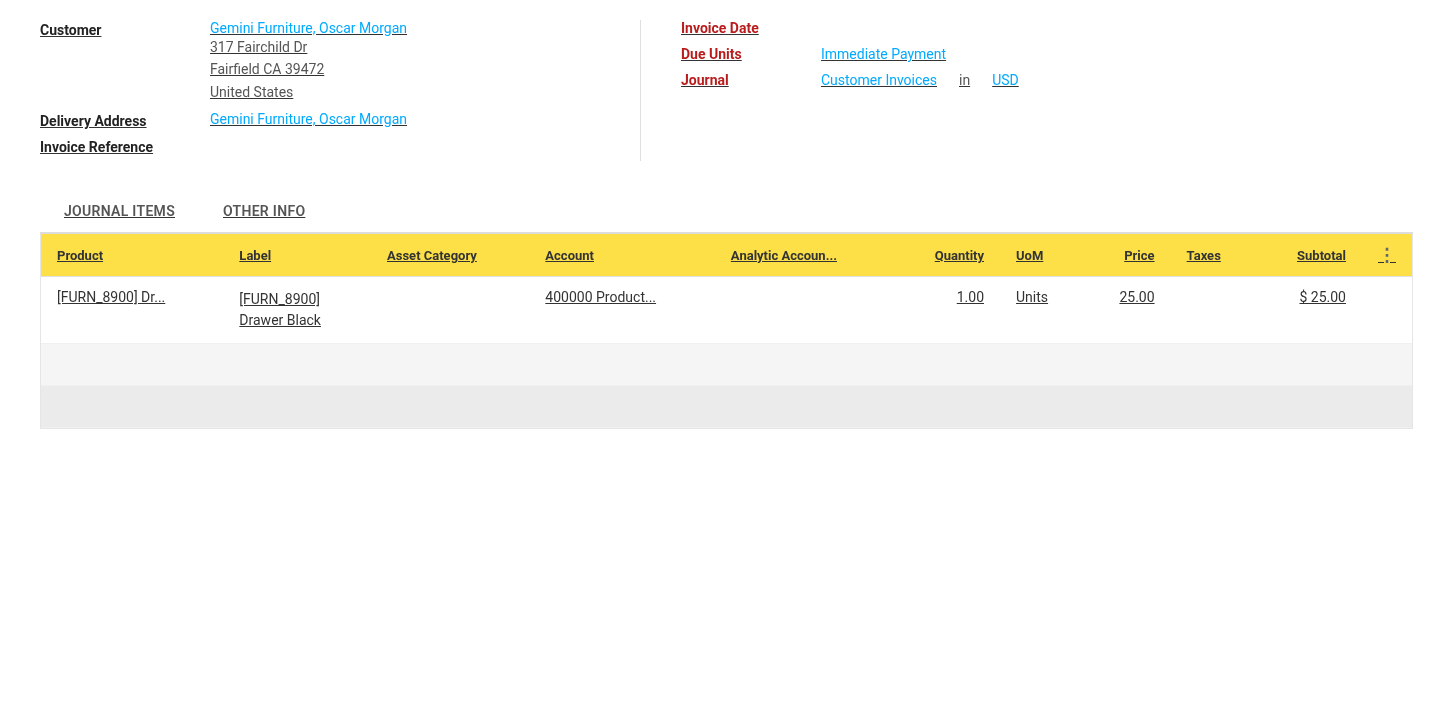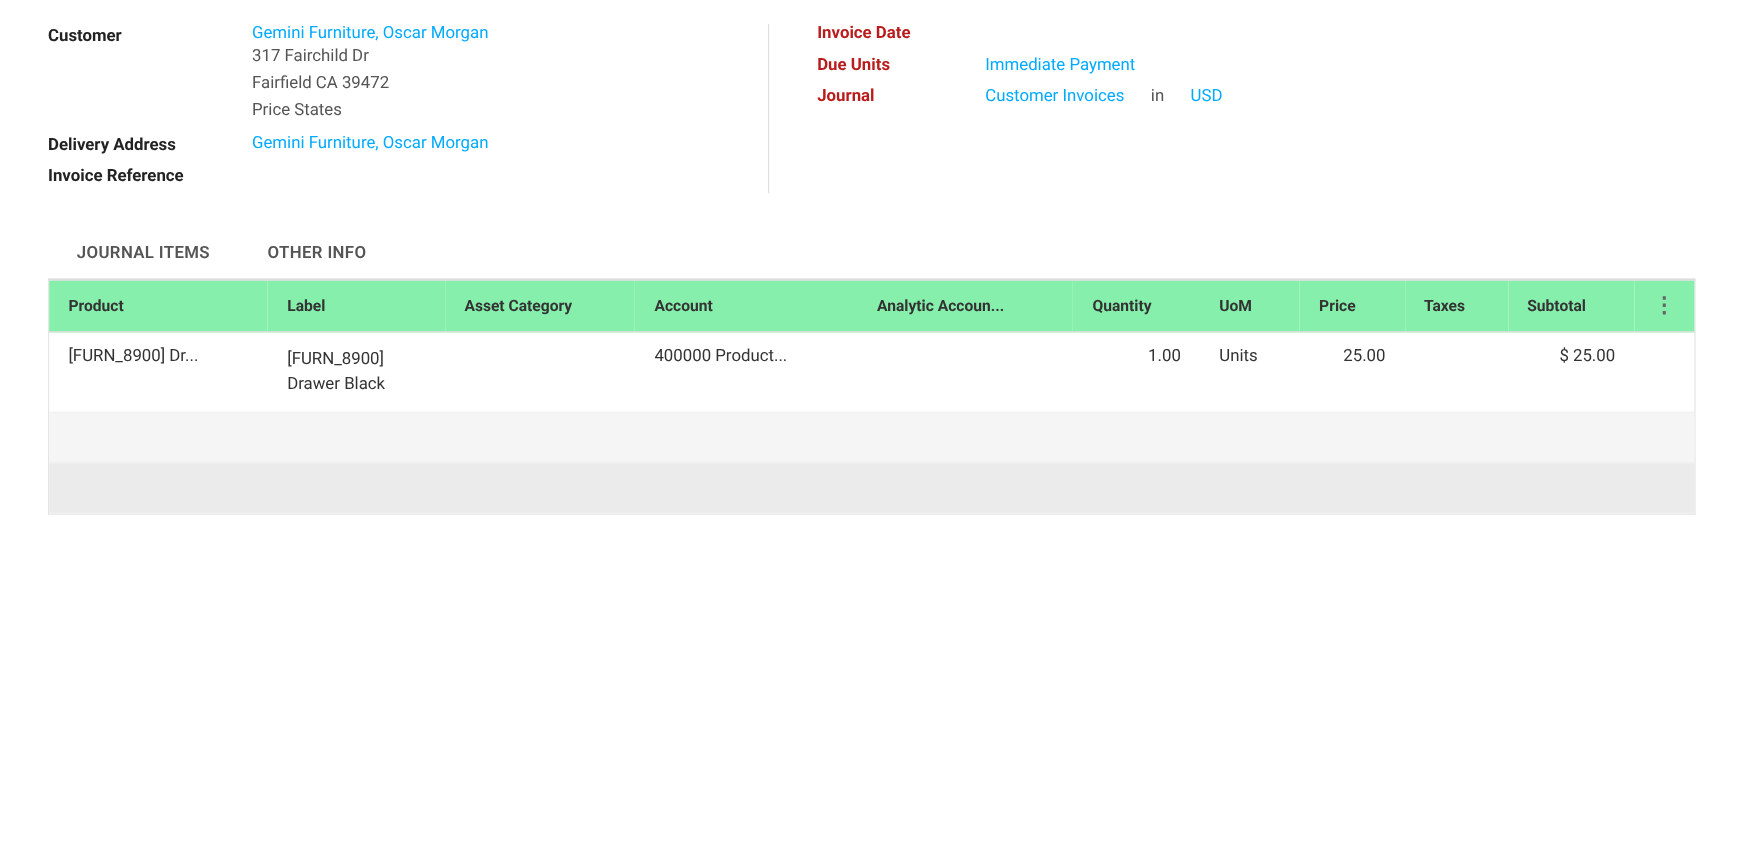--- a/index.html
+++ b/index.html
@@ -7,20 +7,21 @@
       font-family: -apple-system, BlinkMacSystemFont, 'Segoe UI', Roboto, sans-serif;
       font-size: 14px;
       color: #333;
       background: #fff;
       width: 1453px;
       min-height: 719px;
     }
 
     .main-content {
       padding: 20px 40px;
+      text-decoration: underline;
     }
 
     
     .info-grid {
       display: flex;
       gap: 0;
       margin-bottom: 30px;
     }
 
     .info-left {
@@ -120,36 +121,36 @@
       border: 1px solid #e5e5e5;
       border-top: none;
     }
 
     table {
       width: 100%;
       border-collapse: collapse;
     }
 
     thead tr {
-      background: #86efac;
+      background: #fde047;
       border-bottom: 1px solid #e0e0e0;
       margin-top: 19px;
     }
 
     thead th {
       padding: 12px 16px;
       text-align: left;
       font-weight: 700;
       color: #333;
       font-size: 13px;
       white-space: nowrap;
     }
 
     thead th.right {
-      text-align: left;
+      text-align: right;
     }
 
     thead th.actions {
       width: 30px;
       text-align: center;
     }
 
     tbody tr {
       border-bottom: 1px solid #f0f0f0;
     }
@@ -221,21 +222,21 @@
 
   <div class="info-grid">
     <div class="info-left">
       <div class="info-row">
         <div class="info-label">Customer</div>
         <div>
           <div class="info-value-link">Gemini Furniture, Oscar Morgan</div>
           <div class="address-block">
             <div>317 Fairchild Dr</div>
             <div>Fairfield CA 39472</div>
-            <div>Price States</div>
+            <div>United States</div>
           </div>
         </div>
       </div>
 
       <div class="info-row" style="margin-top:8px;">
         <div class="info-label">Delivery Address</div>
         <div class="info-value-link">Gemini Furniture, Oscar Morgan</div>
       </div>
 
       <div class="info-row" style="margin-top:8px;">

